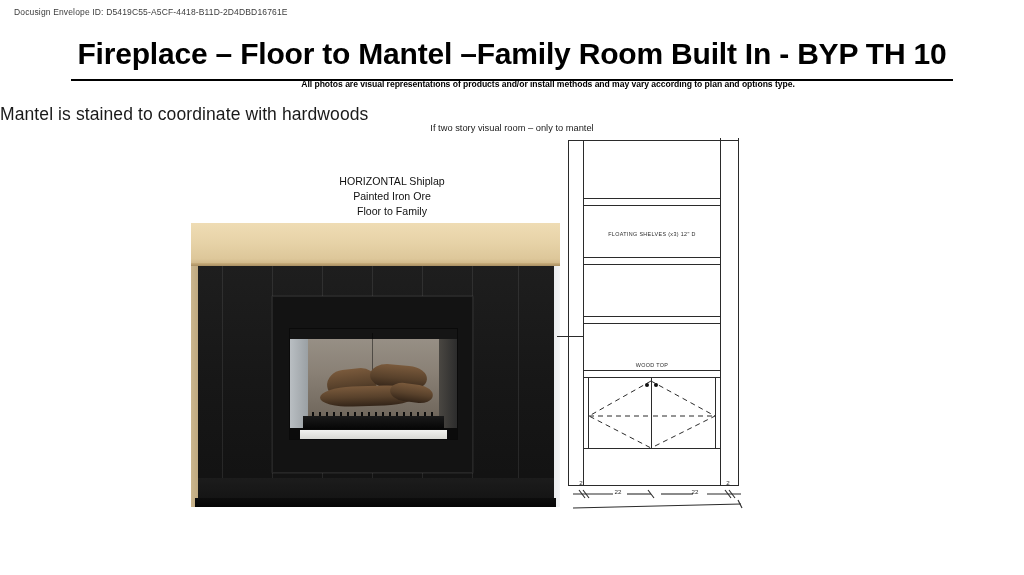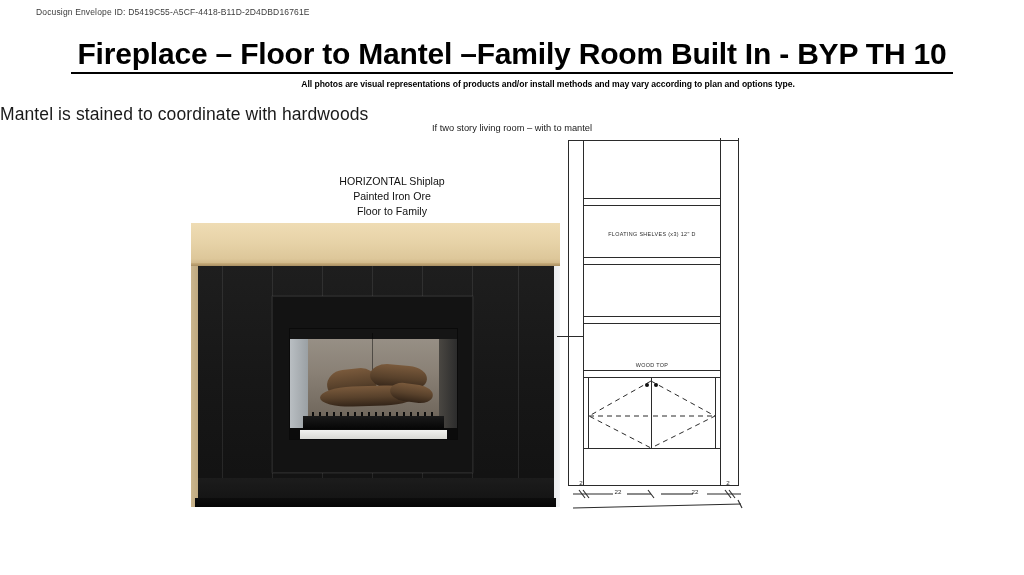--- a/index.html
+++ b/index.html
@@ -6,30 +6,30 @@
   body{
     width:1024px;height:575px;position:relative;overflow:hidden;
     font-family:"Liberation Sans", sans-serif;color:#111;
   }
   #page{position:absolute;inset:0;background:#fff;}
 
   
   .docusign{
     position:absolute;left:14px;top:7px;
     font-size:8.5px;letter-spacing:.15px;color:#3c3c3c;
-    font-family:"Liberation Sans", sans-serif;white-space:nowrap;margin-left:22px;
+    font-family:"Liberation Sans", sans-serif;white-space:nowrap;
   }
 
   
   .title-wrap{position:absolute;left:0;top:38px;width:1024px;text-align:center;}
   .title{
     display:inline-block;
     font-size:30px;font-weight:bold;letter-spacing:-0.2px;
     color:#000;white-space:nowrap;line-height:1.05;
-    padding:0 6px 2px 6px;
+    padding:0 6px 9px 6px;
     border-bottom:2.5px solid #000;
   }
   .subtitle{
     position:absolute;left:0;top:79px;width:1024px;text-align:center;
     font-size:8.6px;font-weight:bold;color:#000;letter-spacing:-.05px;margin-left:36px;
   }
 
   
   .mantel-note{
     position:absolute;left:0;top:104px;width:1024px;
@@ -134,21 +134,21 @@
 
   <div class="docusign">Docusign Envelope ID: D5419C55-A5CF-4418-B11D-2D4DBD16761E</div>
 
   <div class="title-wrap">
     <span class="title">Fireplace – Floor to Mantel –Family Room Built In - BYP TH 10</span>
   </div>
 
   <div class="subtitle">All photos are visual representations of products and/or install methods and may vary according to plan and options type.</div>
 
   <div class="mantel-note">Mantel is stained to coordinate with hardwoods</div>
-  <div class="mantel-sub">If two story living room – with to mantel</div>
+  <div class="mantel-sub">If two story visual room – only to mantel</div>
 
   <div class="shiplap">
     <div>HORIZONTAL Shiplap</div>
     <div>Painted Iron Ore</div>
     <div>Floor to Family</div>
   </div>
 
   <div class="photo">
     <div class="ph-wall"></div>
     <div class="ph-wall-l"></div>

